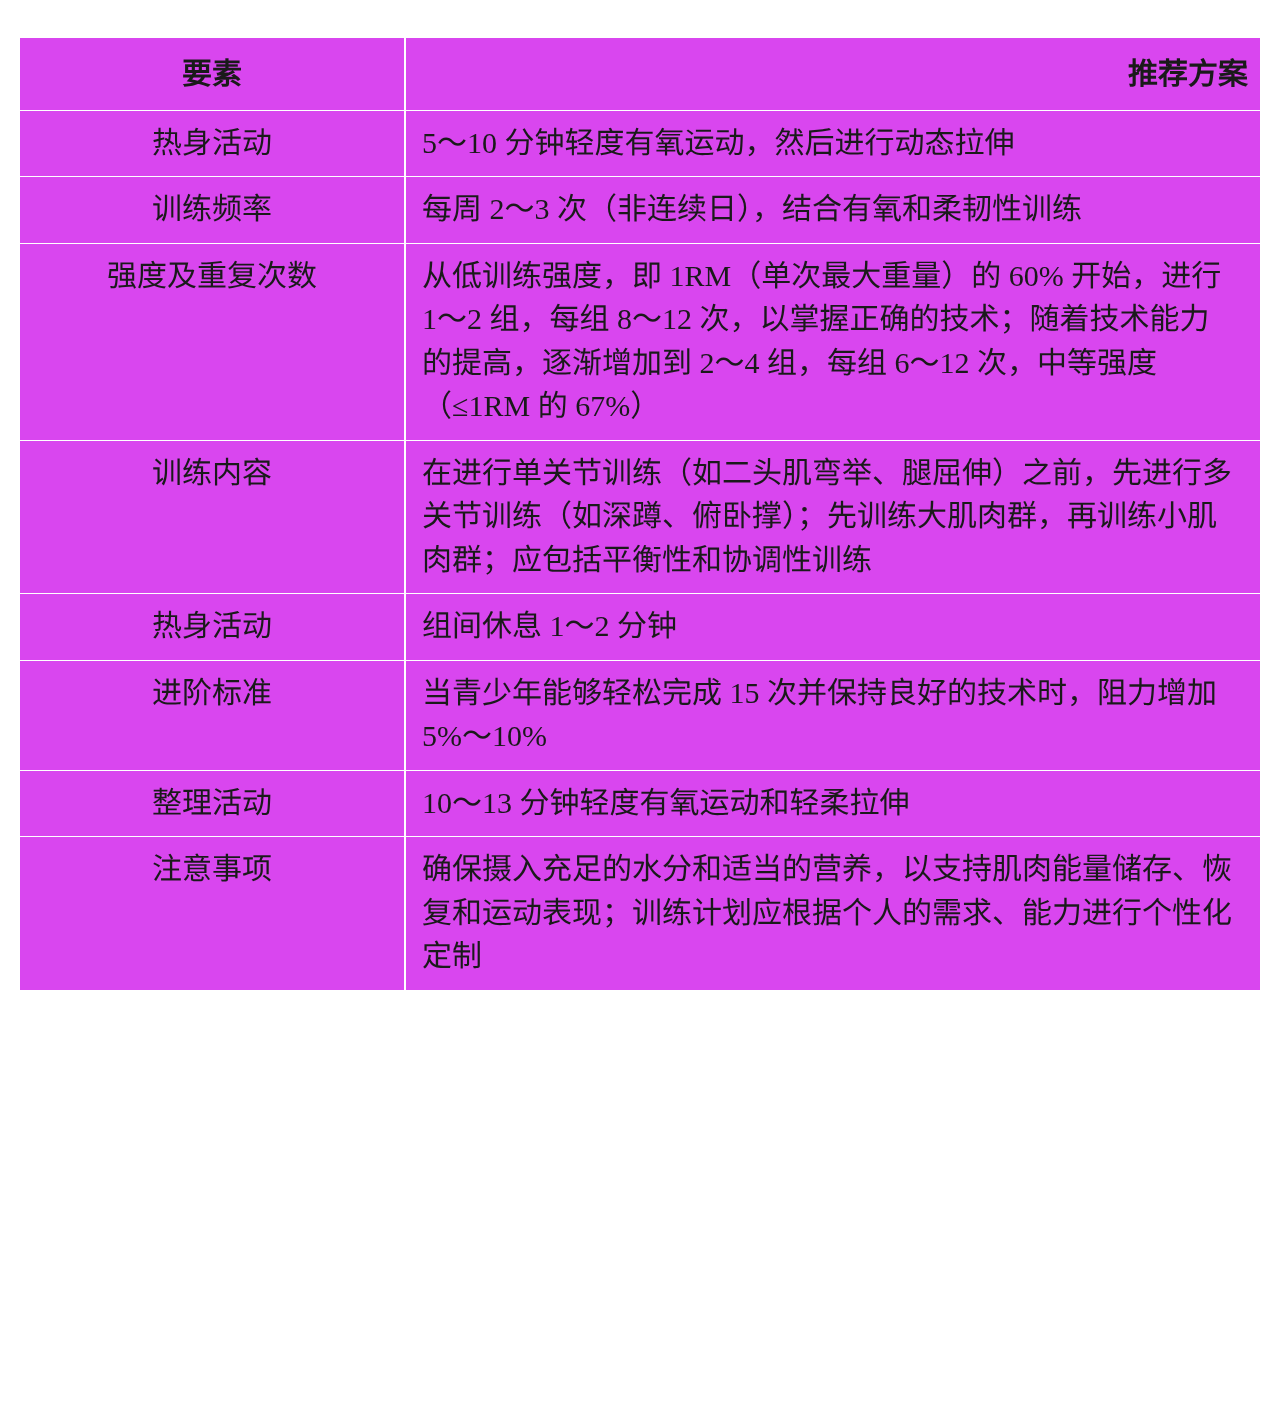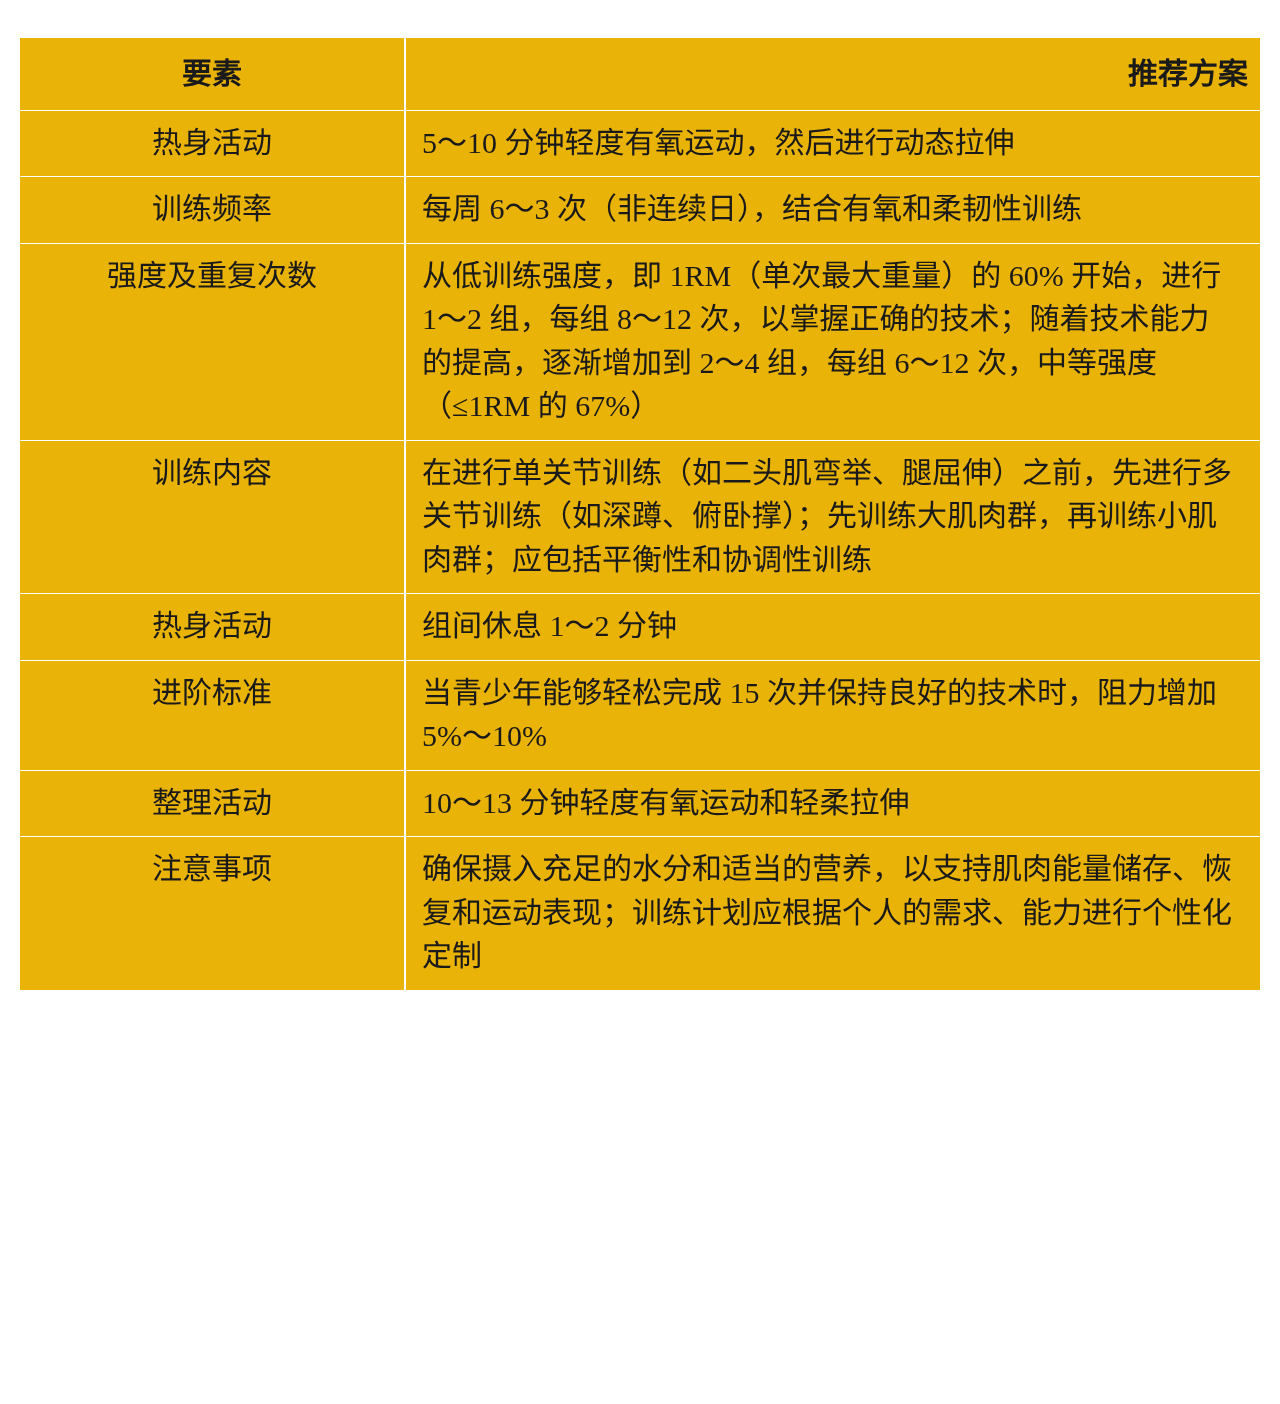--- a/index.html
+++ b/index.html
@@ -28,21 +28,21 @@
   }
   table.recommend-table col.c1 { width: 385px; }
   table.recommend-table col.c2 { width: 855px; }
 
   table.recommend-table th,
   table.recommend-table td {
     border-top: 1px solid #ffffff;
     border-bottom: 1px solid #ffffff;
     border-left: none;
     border-right: none;
-    background: #eab308;
+    background: #d946ef;
     vertical-align: top;
     padding: 10px 12px 12px 12px;
     font-size: 30px;
     line-height: 1.45;
     color: #1a1a1a;
   }
   table.recommend-table th {
     font-weight: bold;
     text-align: right;
     padding-top: 14px;
@@ -85,21 +85,21 @@
         <th>推荐方案</th>
       </tr>
     </thead>
     <tbody>
       <tr>
         <td class="col-key">热身活动</td>
         <td class="col-val">5～10 分钟轻度有氧运动，然后进行动态拉伸</td>
       </tr>
       <tr>
         <td class="col-key">训练频率</td>
-        <td class="col-val">每周 6～3 次（非连续日），结合有氧和柔韧性训练</td>
+        <td class="col-val">每周 2～3 次（非连续日），结合有氧和柔韧性训练</td>
       </tr>
       <tr>
         <td class="col-key">强度及重复次数</td>
         <td class="col-val">从低训练强度，即 1RM（单次最大重量）的 60% 开始，进行 1～2 组，每组 8～12 次，以掌握正确的技术；随着技术能力的提高，逐渐增加到 2～4 组，每组 6～12 次，中等强度（≤1RM 的 67%）</td>
       </tr>
       <tr>
         <td class="col-key">训练内容</td>
         <td class="col-val">在进行单关节训练（如二头肌弯举、腿屈伸）之前，先进行多关节训练（如深蹲、俯卧撑）；先训练大肌肉群，再训练小肌肉群；应包括平衡性和协调性训练</td>
       </tr>
       <tr>

